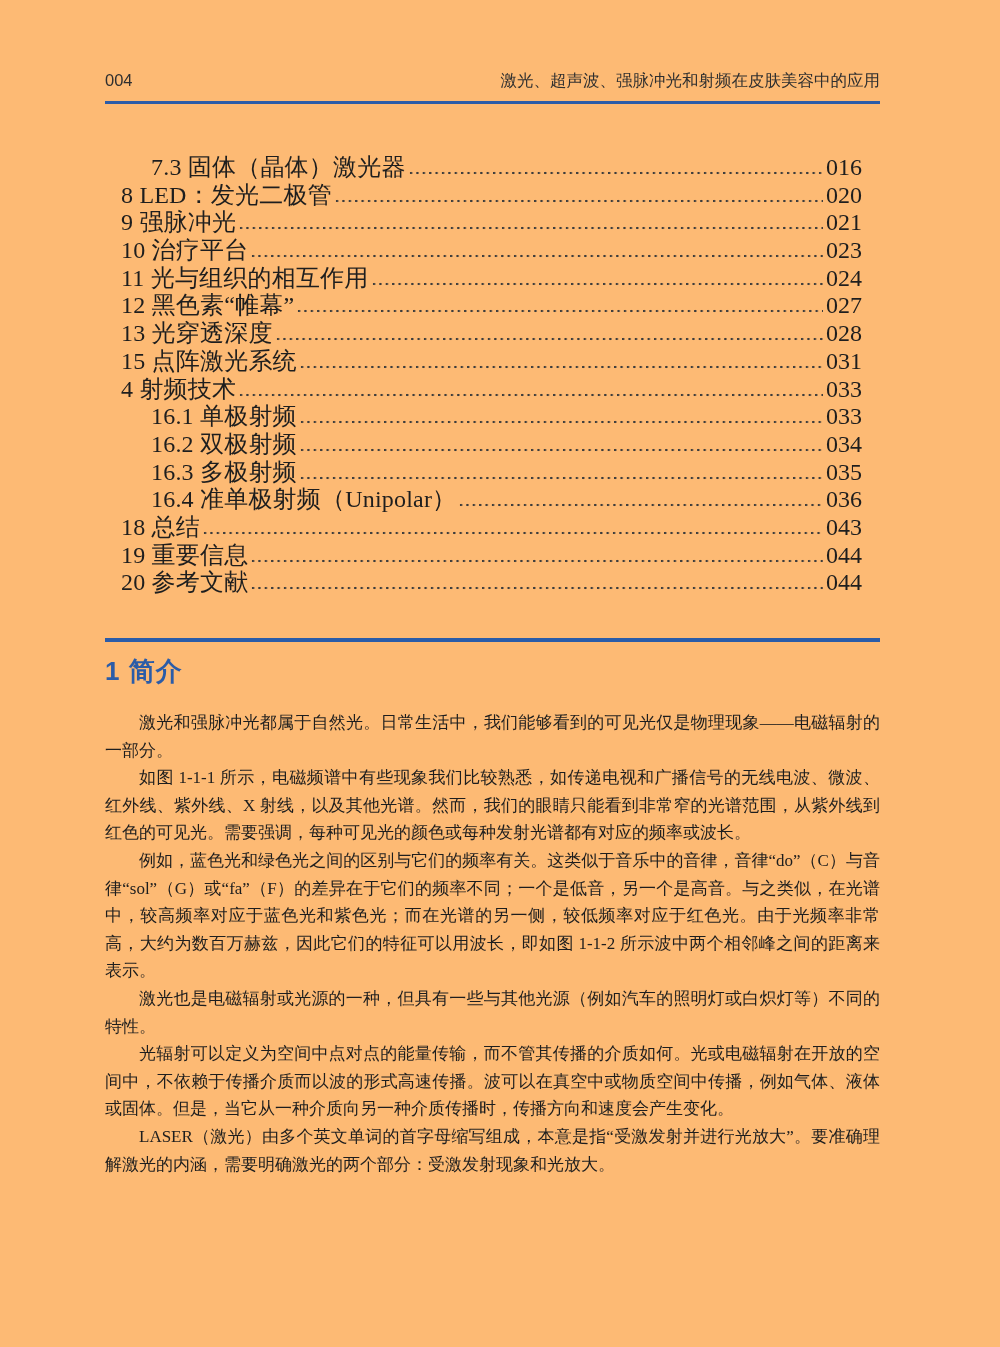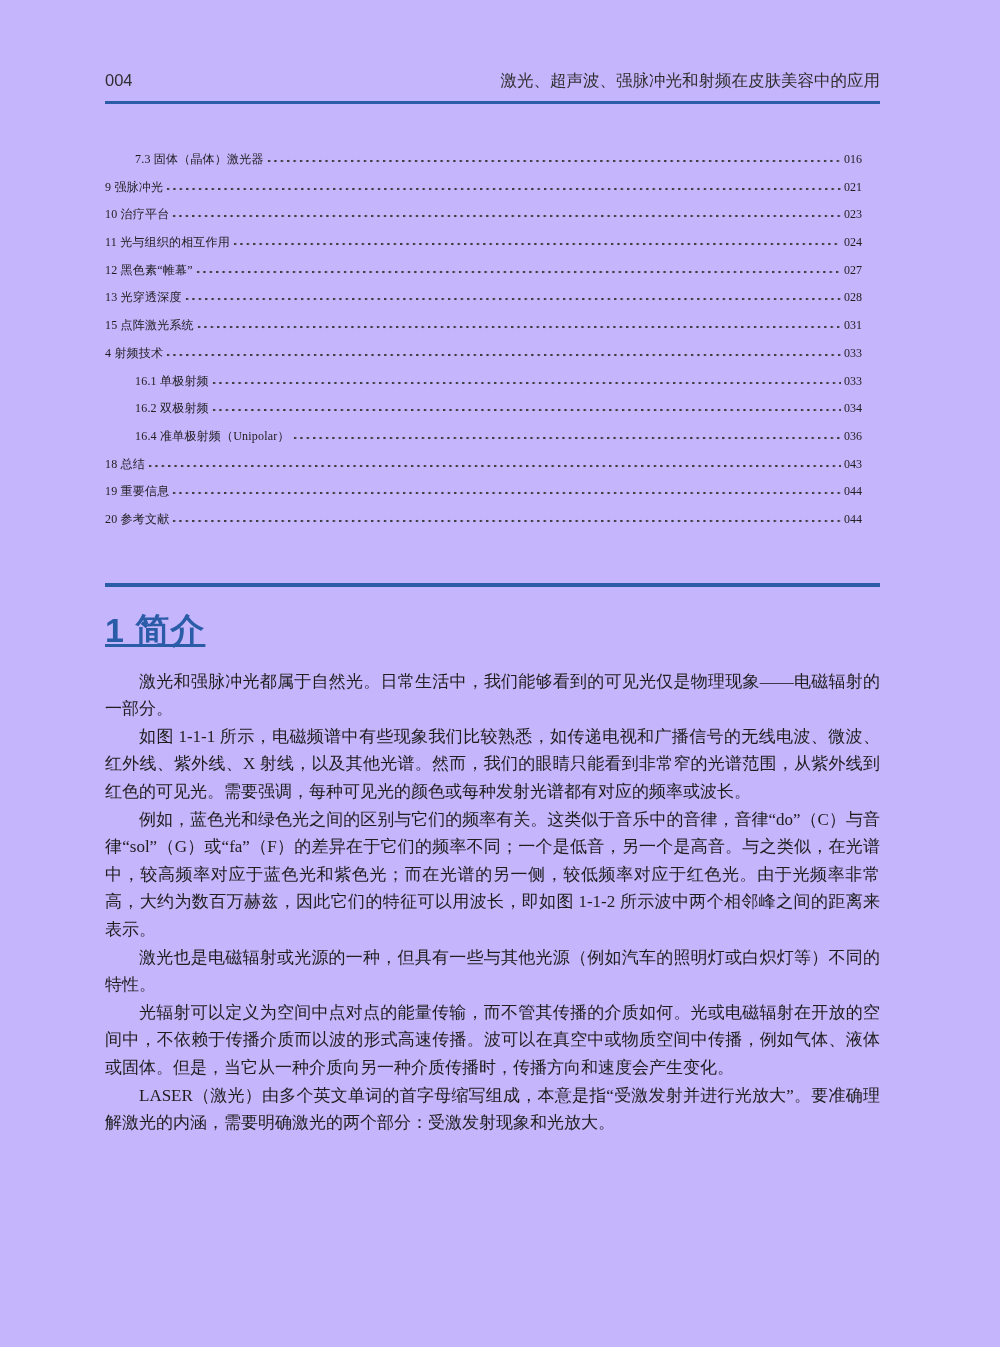--- a/index.html
+++ b/index.html
@@ -1,50 +1,50 @@
 <!DOCTYPE html>
 <html lang="zh" style="--accent: #2b5ca8; --ink: #1e1e1e;"><head>
 <meta charset="utf-8">
 <style>
   :root { --accent:#2b5ca8; --ink:#1e1e1e; --head-ink:#2f2f2f; }
   * { margin:0; padding:0; box-sizing:border-box; }
   html,body { background:#ffffff; }
   .page {
-    position:relative; width:1000px; height:1347px; background:#c4b5fd;
+    position:relative; width:1000px; height:1347px; background:#fdba74;
     overflow:hidden; font-family:"Liberation Serif","DejaVu Serif",serif; color:var(--ink);
   }
   .content { position:absolute; left:105px; right:120px; top:0; }
 
   
   .running-header {
     margin-top:70px; display:flex; justify-content:space-between; align-items:baseline;
     font-family:"Liberation Sans","DejaVu Sans",sans-serif; font-size:16.5px; color:var(--head-ink);
   }
   .header-rule { margin-top:9px; height:3px; background:var(--accent); }
 
   
-  .toc { margin-top:47px; font-size:12px; }
+  .toc { margin-top:47px; font-size:24px;margin-left:16px; }
   .toc-row {
     display:flex; align-items:baseline; height:27.7px; padding-right:18px;
     white-space:nowrap;
   }
   .toc-row.indent { padding-left:30px; }
   .toc-title { flex:none; letter-spacing:0.2px; }
   .toc-dots {
     flex:1 1 auto; height:4px; margin:0 3px; align-self:auto;
     background-image:radial-gradient(circle at 2px 2px, #3c3c3c 1.05px, transparent 1.55px);
     background-size:6.4px 4px; background-repeat:repeat-x; background-position:left bottom;
   }
   .toc-page { flex:none; }
 
   
   .section-divider { margin-top:44px; height:4px; background:var(--accent); }
   .section-heading {
-    margin-top:27px; font-family:"Liberation Sans","DejaVu Sans",sans-serif;
-    font-weight:bold; font-size:34px; line-height:33px; color:var(--accent); letter-spacing:1px;text-decoration:underline;
+    margin-top:13px; font-family:"Liberation Sans","DejaVu Sans",sans-serif;
+    font-weight:bold; font-size:26px; line-height:33px; color:var(--accent); letter-spacing:1px;
   }
   .body-text { margin-top:21px; }
   .body-text p {
     font-size:17px; line-height:27.6px; text-align:justify; text-justify:inter-ideograph;
     text-indent:2em; color:var(--ink);
   }
 </style>
 </head>
 <body>
 
@@ -57,20 +57,25 @@
     </div>
     <div class="header-rule"></div>
 
     <div class="toc" id="toc-list">
   <div class="toc-row indent">
     <span class="toc-title">7.3 固体（晶体）激光器</span>
     <span class="toc-dots"></span>
     <span class="toc-page">016</span>
   </div>
 
+  <div class="toc-row">
+    <span class="toc-title">8 LED：发光二极管</span>
+    <span class="toc-dots"></span>
+    <span class="toc-page">020</span>
+  </div>
 
   <div class="toc-row">
     <span class="toc-title">9 强脉冲光</span>
     <span class="toc-dots"></span>
     <span class="toc-page">021</span>
   </div>
 
   <div class="toc-row">
     <span class="toc-title">10 治疗平台</span>
     <span class="toc-dots"></span>
@@ -113,20 +118,25 @@
     <span class="toc-dots"></span>
     <span class="toc-page">033</span>
   </div>
 
   <div class="toc-row indent">
     <span class="toc-title">16.2 双极射频</span>
     <span class="toc-dots"></span>
     <span class="toc-page">034</span>
   </div>
 
+  <div class="toc-row indent">
+    <span class="toc-title">16.3 多极射频</span>
+    <span class="toc-dots"></span>
+    <span class="toc-page">035</span>
+  </div>
 
   <div class="toc-row indent">
     <span class="toc-title">16.4 准单极射频（Unipolar）</span>
     <span class="toc-dots"></span>
     <span class="toc-page">036</span>
   </div>
 
 
 
   <div class="toc-row">

